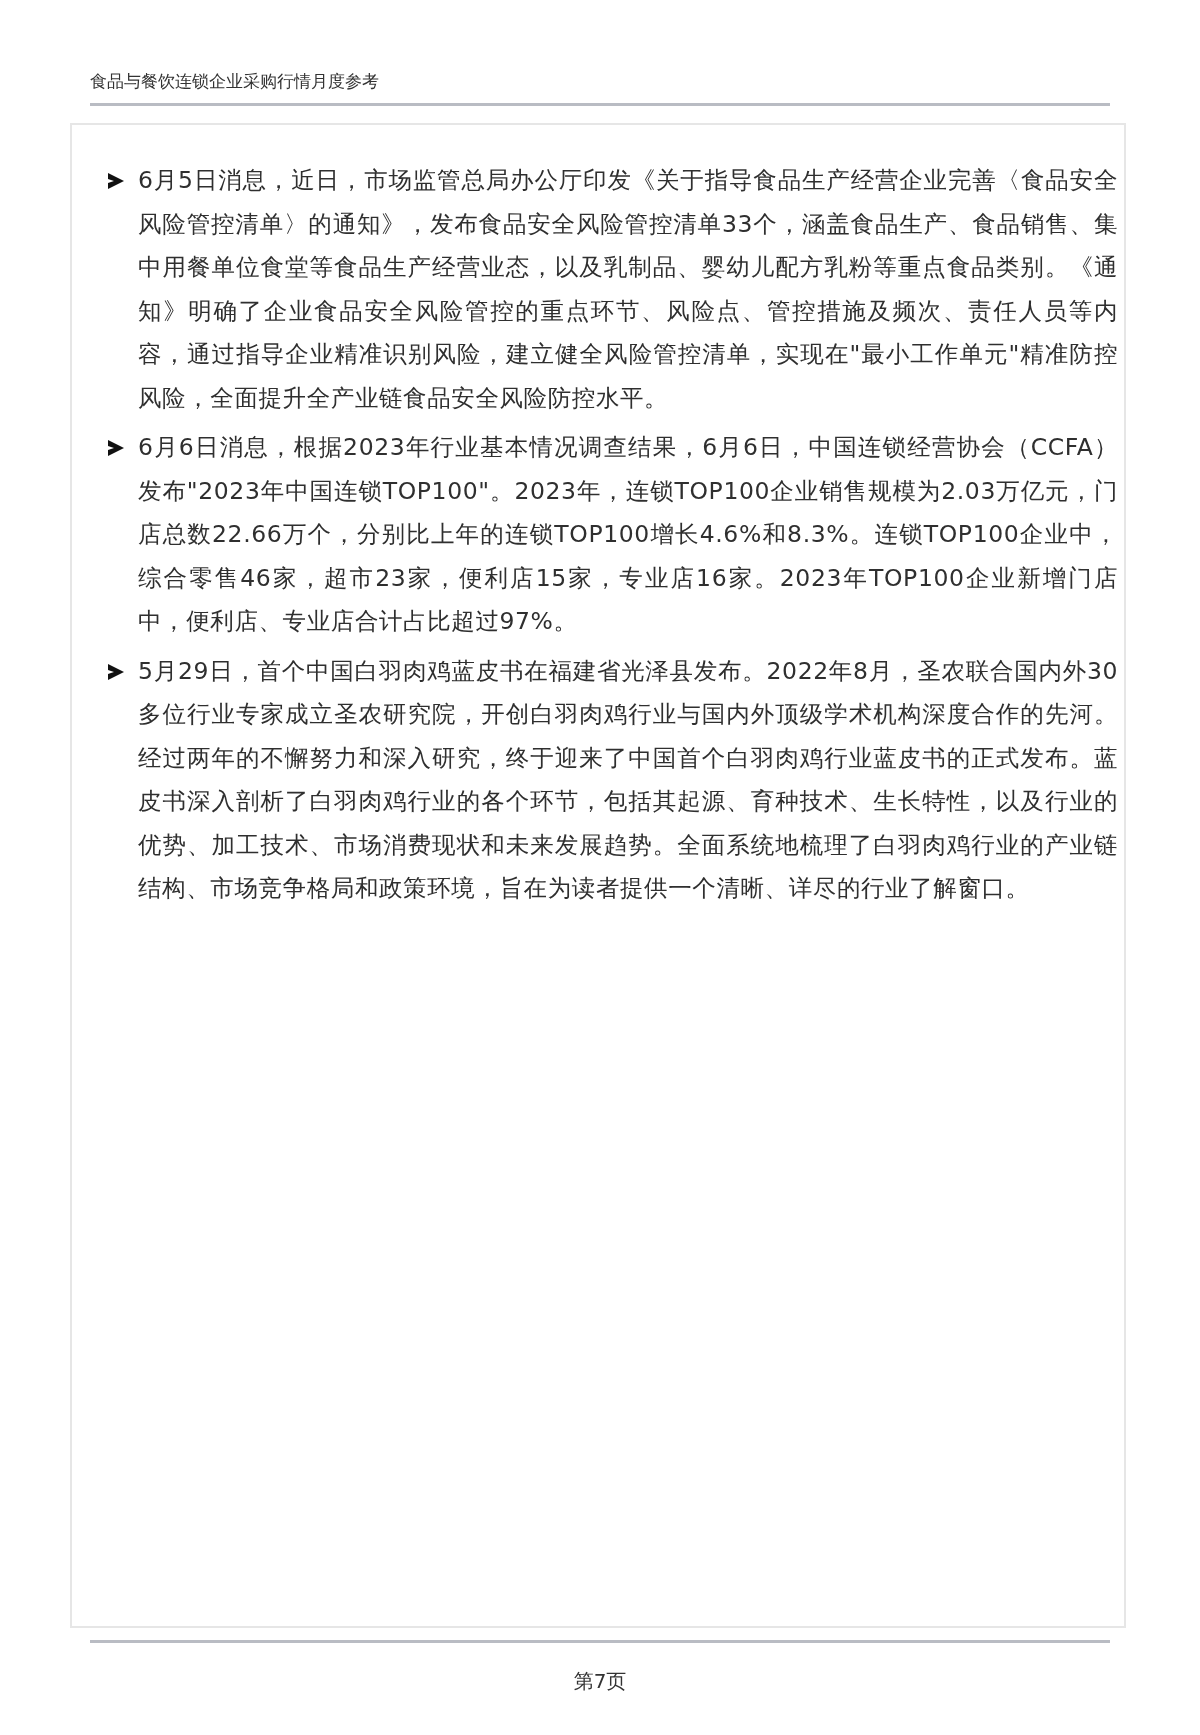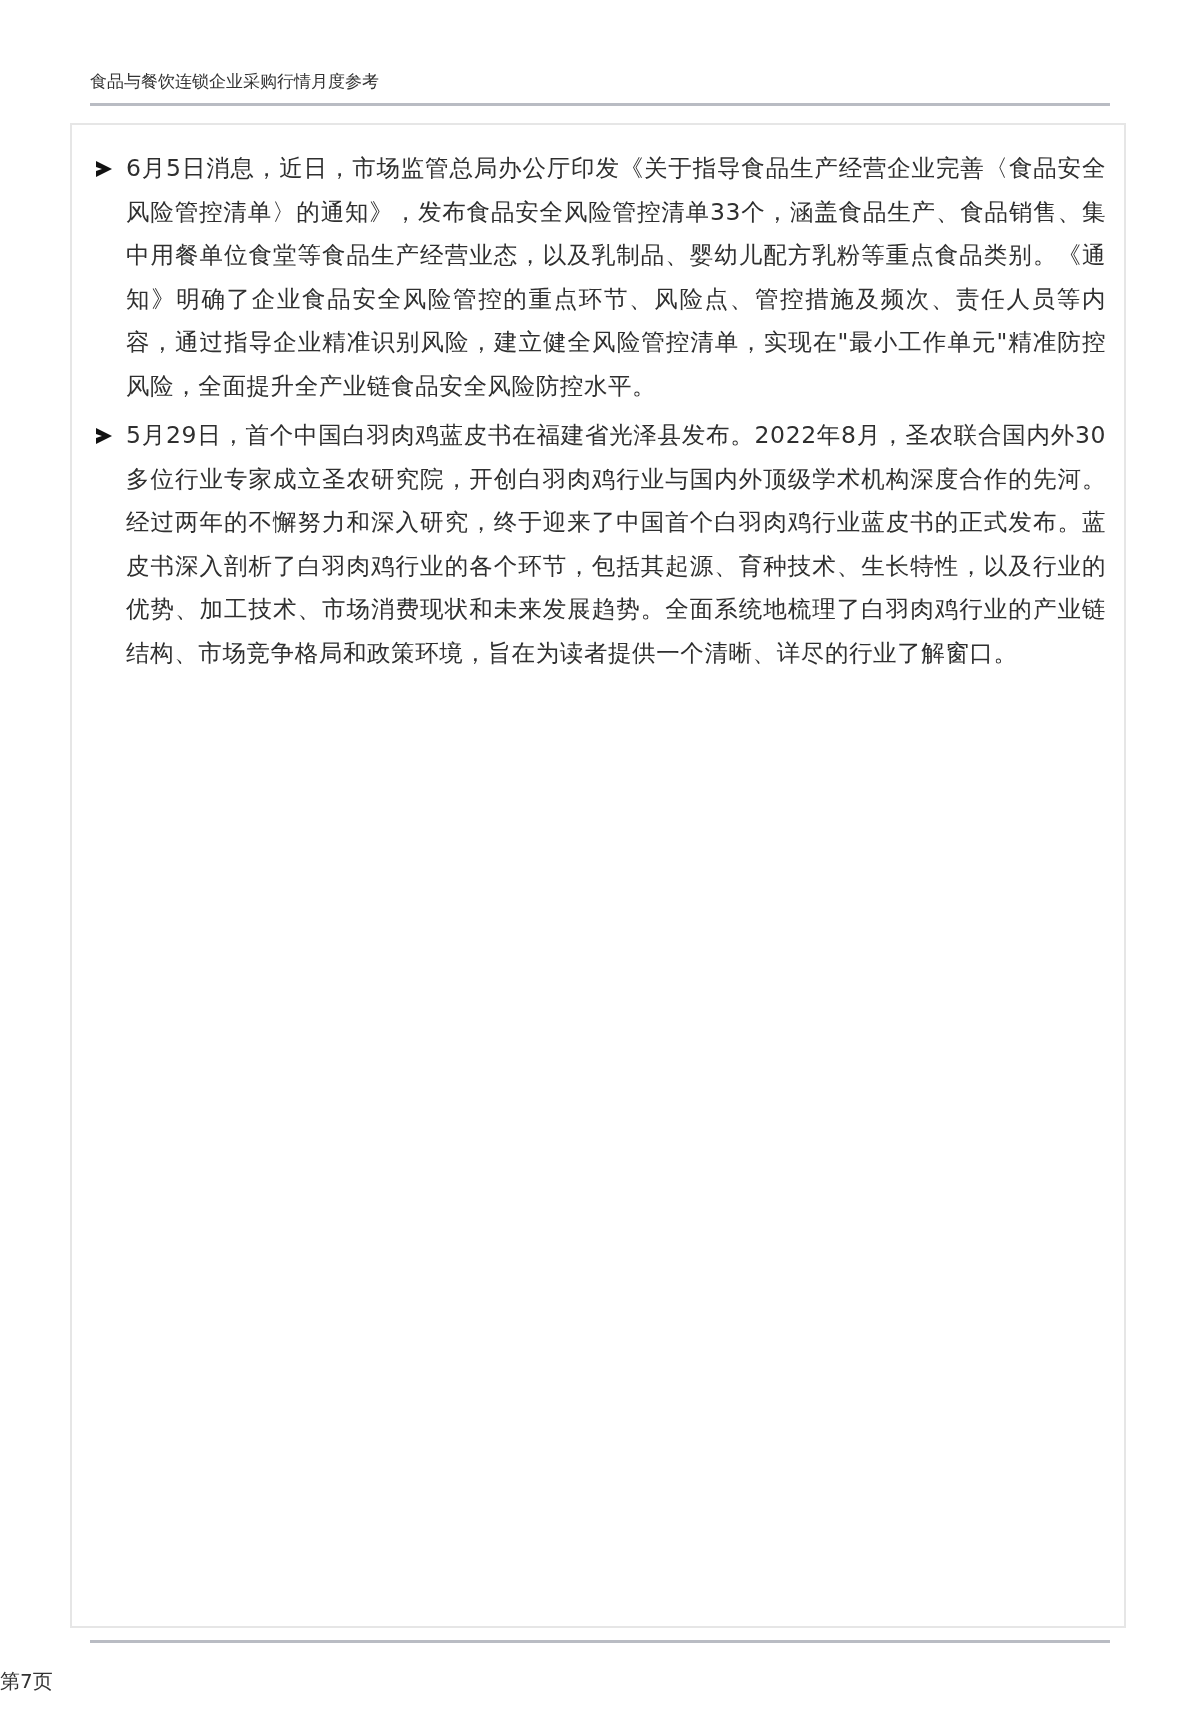--- a/index.html
+++ b/index.html
@@ -15,60 +15,64 @@
     white-space: nowrap;
   }
   .header-rule {
     position: absolute; left: 90px; top: 103px; width: 1020px; height: 3px;
     background: #b9bcc3;
   }
   .content-box {
     position: absolute; left: 70px; top: 123px; width: 1056px; height: 1505px;
     border: 2px solid #e6e6e6; box-sizing: border-box; background: #fff;
   }
-  .items { position: absolute; left: 24px; top: 22px; width: 1010px; margin: 0; padding: 0; list-style: none; }
+  .items { position: absolute; left: 24px; top: 22px; width: 1010px; margin: 12px; padding: 0; list-style: none; }
   .item { position: relative; padding-left: 30px; margin-bottom: 6px; }
   .bullet {
     position: absolute; left: 0; top: 14px; width: 0; height: 0;
     border-top: 8px solid transparent; border-bottom: 8px solid transparent;
     border-left: 16px solid #111;
   }
   .bullet::after {
     content: ""; position: absolute; left: -16px; top: -2px; width: 0; height: 0;
     border-top: 2px solid transparent; border-bottom: 2px solid transparent;
     border-left: 6px solid #fff;
   }
   .item-text {
     font-size: 23.5px; line-height: 43.5px; letter-spacing: 0.6px;
     color: #2f2f2f; text-align: justify; display: block;
   }
   .footer-rule {
     position: absolute; left: 90px; top: 1640px; width: 1020px; height: 3px;
     background: #b9bcc3;
   }
   .page-number {
-    position: absolute; left: 0; width: 1200px; top: 1668px; text-align: left;
+    position: absolute; left: 0; width: 1200px; top: 1668px; text-align: center;
     font-size: 20px; color: #333;
   }
 </style>
 </head>
 <body>
 
 <div class="header">
   <span>食品与餐饮连锁企业采购行情月度参考</span>
 </div>
 <div class="header-rule"></div>
 
 <div class="content-box">
   <ul class="items">
     <li class="item">
       <span class="bullet"></span>
       <span class="item-text">6月5日消息，近日，市场监管总局办公厅印发《关于指导食品生产经营企业完善〈食品安全风险管控清单〉的通知》，发布食品安全风险管控清单33个，涵盖食品生产、食品销售、集中用餐单位食堂等食品生产经营业态，以及乳制品、婴幼儿配方乳粉等重点食品类别。《通知》明确了企业食品安全风险管控的重点环节、风险点、管控措施及频次、责任人员等内容，通过指导企业精准识别风险，建立健全风险管控清单，实现在"最小工作单元"精准防控风险，全面提升全产业链食品安全风险防控水平。</span>
     </li>
     <li class="item">
       <span class="bullet"></span>
+      <span class="item-text">6月6日消息，根据2023年行业基本情况调查结果，6月6日，中国连锁经营协会（CCFA）发布"2023年中国连锁TOP100"。2023年，连锁TOP100企业销售规模为2.03万亿元，门店总数22.66万个，分别比上年的连锁TOP100增长4.6%和8.3%。连锁TOP100企业中，综合零售46家，超市23家，便利店15家，专业店16家。2023年TOP100企业新增门店中，便利店、专业店合计占比超过97%。</span>
+    </li>
+    <li class="item">
+      <span class="bullet"></span>
       <span class="item-text">5月29日，首个中国白羽肉鸡蓝皮书在福建省光泽县发布。2022年8月，圣农联合国内外30多位行业专家成立圣农研究院，开创白羽肉鸡行业与国内外顶级学术机构深度合作的先河。经过两年的不懈努力和深入研究，终于迎来了中国首个白羽肉鸡行业蓝皮书的正式发布。蓝皮书深入剖析了白羽肉鸡行业的各个环节，包括其起源、育种技术、生长特性，以及行业的优势、加工技术、市场消费现状和未来发展趋势。全面系统地梳理了白羽肉鸡行业的产业链结构、市场竞争格局和政策环境，旨在为读者提供一个清晰、详尽的行业了解窗口。</span>
     </li>
   </ul>
 </div>
 
 <div class="footer-rule"></div>
 <div class="page-number">第7页</div>
 
 </body></html>

